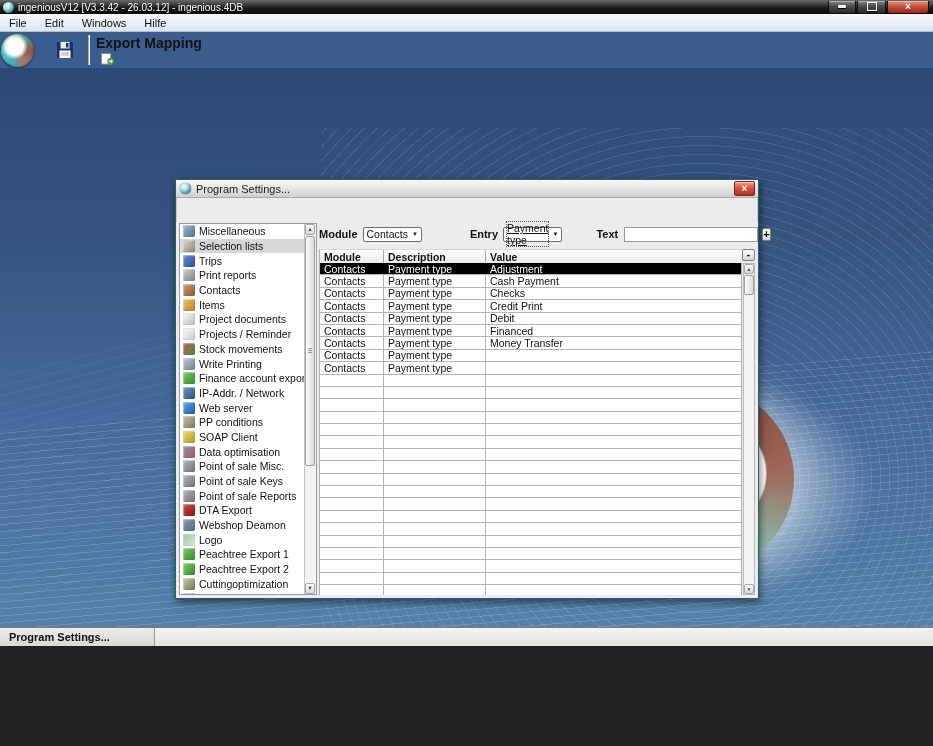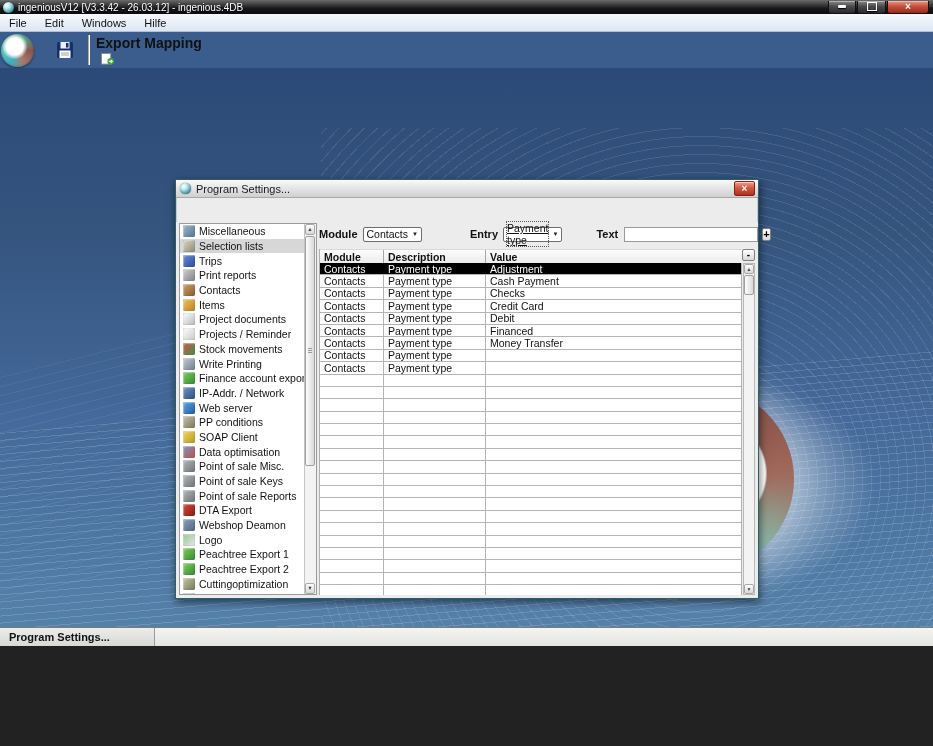--- a/index.html
+++ b/index.html
@@ -382,21 +382,21 @@
                   <span class="td c-val">Cash Payment</span>
                 </div>
                 <div class="tr">
                   <span class="td c-mod">Contacts</span>
                   <span class="td c-desc">Payment type</span>
                   <span class="td c-val">Checks</span>
                 </div>
                 <div class="tr">
                   <span class="td c-mod">Contacts</span>
                   <span class="td c-desc">Payment type</span>
-                  <span class="td c-val">Credit Card</span>
+                  <span class="td c-val">Credit Print</span>
                 </div>
                 <div class="tr">
                   <span class="td c-mod">Contacts</span>
                   <span class="td c-desc">Payment type</span>
                   <span class="td c-val">Debit</span>
                 </div>
                 <div class="tr">
                   <span class="td c-mod">Contacts</span>
                   <span class="td c-desc">Payment type</span>
                   <span class="td c-val">Financed</span>

